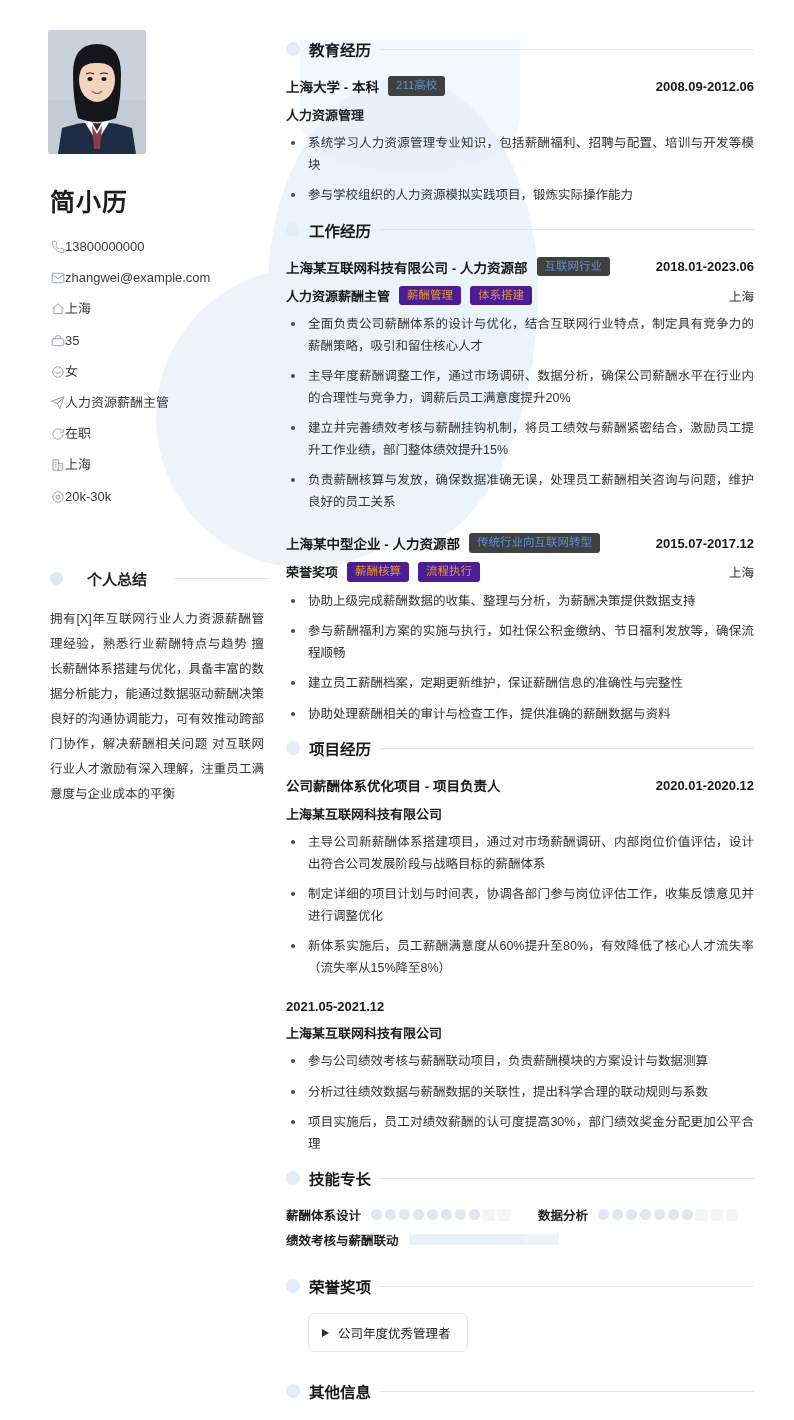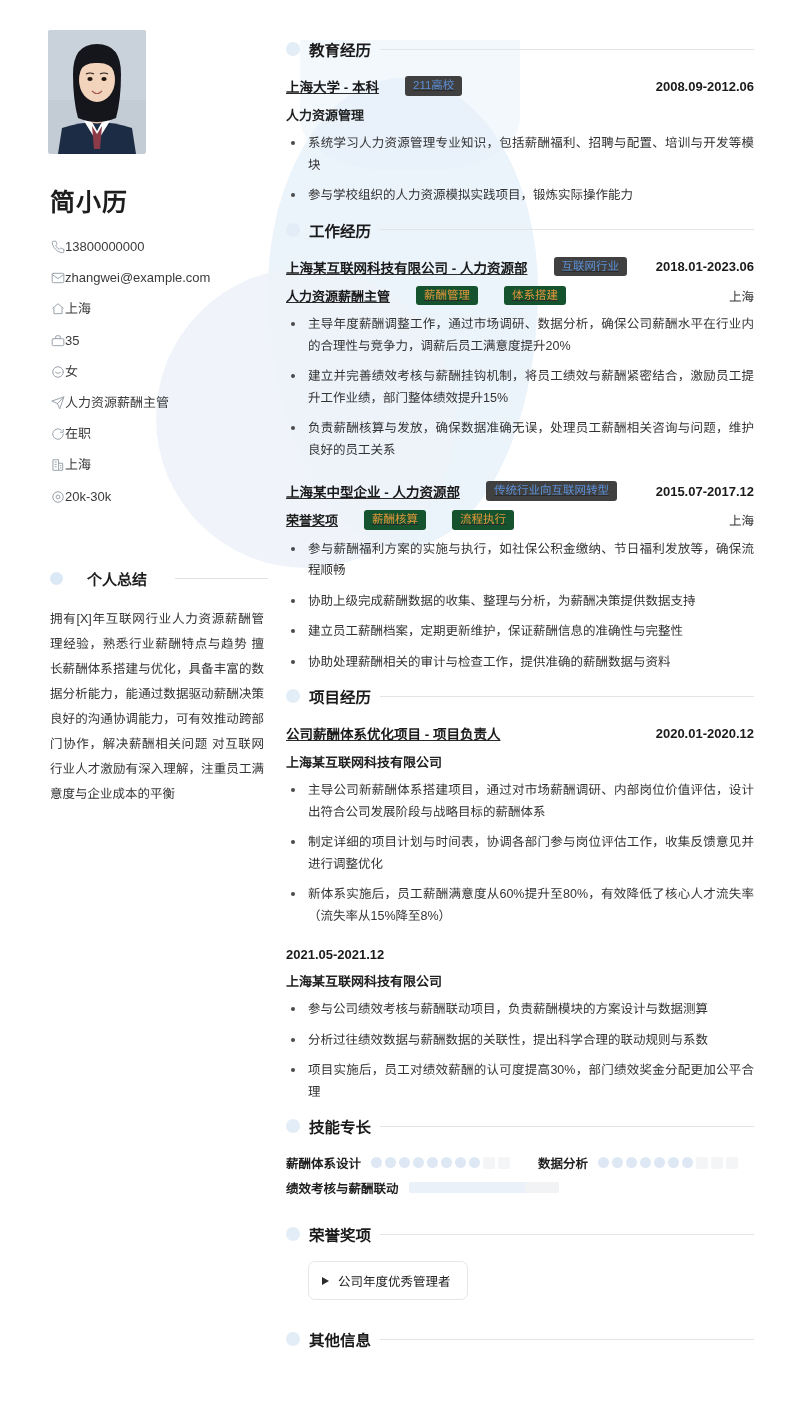--- a/index.html
+++ b/index.html
@@ -93,33 +93,33 @@
   }
   .sec-head .rule { flex: 1 1 auto; height: 1px; background: #e4e4e4; }
 
   .entry { margin-bottom: 20px; }
   .entry:last-child { margin-bottom: 12px; }
 
   .row {
     display: flex; align-items: center; justify-content: space-between;
     gap: 10px; margin-bottom: 9px;
   }
-  .row-left { display: flex; align-items: flex-start; gap: 26px; flex-wrap: wrap; min-width: 0; text-decoration: underline; }
+  .row-left { display: flex; align-items: flex-start; gap: 9px; flex-wrap: wrap; min-width: 0; }
   .org { font-size: 13.5px; font-weight: 700; color: #1a1a1a; white-space: nowrap; }
   .role { font-size: 13px; font-weight: 700; color: #1a1a1a; white-space: nowrap; }
   .date { font-size: 13px; font-weight: 700; color: #1a1a1a; white-space: nowrap; flex: 0 0 auto; }
   .loc { font-size: 12.5px; color: #333; white-space: nowrap; flex: 0 0 auto; }
   .sub { font-size: 13px; font-weight: 700; color: #222; margin-bottom: 9px; }
 
   .tag {
     display: inline-block; font-size: 11.5px; line-height: 1;
     padding: 4px 8px; border-radius: 3px; white-space: nowrap;
   }
   .tag-blue  { background: #404040; color: #5b8fd6; }
-  .tag-orange{ background: #14532d; color: #e3963c; }
+  .tag-orange{ background: #4c1d95; color: #e3963c; }
 
   ul.bullets { list-style: none; margin: 0; padding: 0; }
   ul.bullets li {
     position: relative; padding-left: 22px; margin-bottom: 9px;
     font-size: 12.5px; line-height: 1.72; color: #333; text-align: justify;
   }
   ul.bullets li::before {
     content: ""; position: absolute; left: 5px; top: 8px;
     width: 4px; height: 4px; border-radius: 50%; background: #4a4a4a;
   }
@@ -326,20 +326,21 @@
         </div>
         <div class="row">
           <div class="row-left">
             <span class="role">人力资源薪酬主管</span>
             <span class="tag tag-orange">薪酬管理</span>
             <span class="tag tag-orange">体系搭建</span>
           </div>
           <span class="loc">上海</span>
         </div>
         <ul class="bullets">
+          <li>全面负责公司薪酬体系的设计与优化，结合互联网行业特点，制定具有竞争力的薪酬策略，吸引和留住核心人才</li>
           <li>主导年度薪酬调整工作，通过市场调研、数据分析，确保公司薪酬水平在行业内的合理性与竞争力，调薪后员工满意度提升20%</li>
           <li>建立并完善绩效考核与薪酬挂钩机制，将员工绩效与薪酬紧密结合，激励员工提升工作业绩，部门整体绩效提升15%</li>
           <li>负责薪酬核算与发放，确保数据准确无误，处理员工薪酬相关咨询与问题，维护良好的员工关系</li>
         </ul>
       </div>
 
       <div class="entry">
         <div class="row">
           <div class="row-left">
             <span class="org">上海某中型企业 - 人力资源部</span>
@@ -349,22 +350,22 @@
         </div>
         <div class="row">
           <div class="row-left">
             <span class="role">荣誉奖项</span>
             <span class="tag tag-orange">薪酬核算</span>
             <span class="tag tag-orange">流程执行</span>
           </div>
           <span class="loc">上海</span>
         </div>
         <ul class="bullets">
+          <li>协助上级完成薪酬数据的收集、整理与分析，为薪酬决策提供数据支持</li>
           <li>参与薪酬福利方案的实施与执行，如社保公积金缴纳、节日福利发放等，确保流程顺畅</li>
-          <li>协助上级完成薪酬数据的收集、整理与分析，为薪酬决策提供数据支持</li>
           <li>建立员工薪酬档案，定期更新维护，保证薪酬信息的准确性与完整性</li>
           <li>协助处理薪酬相关的审计与检查工作，提供准确的薪酬数据与资料</li>
         </ul>
       </div>
     </section>
 
     <section class="section">
       <div class="sec-head">
         <span class="bullet-circle"></span>
         <span class="sec-title">项目经历</span>

